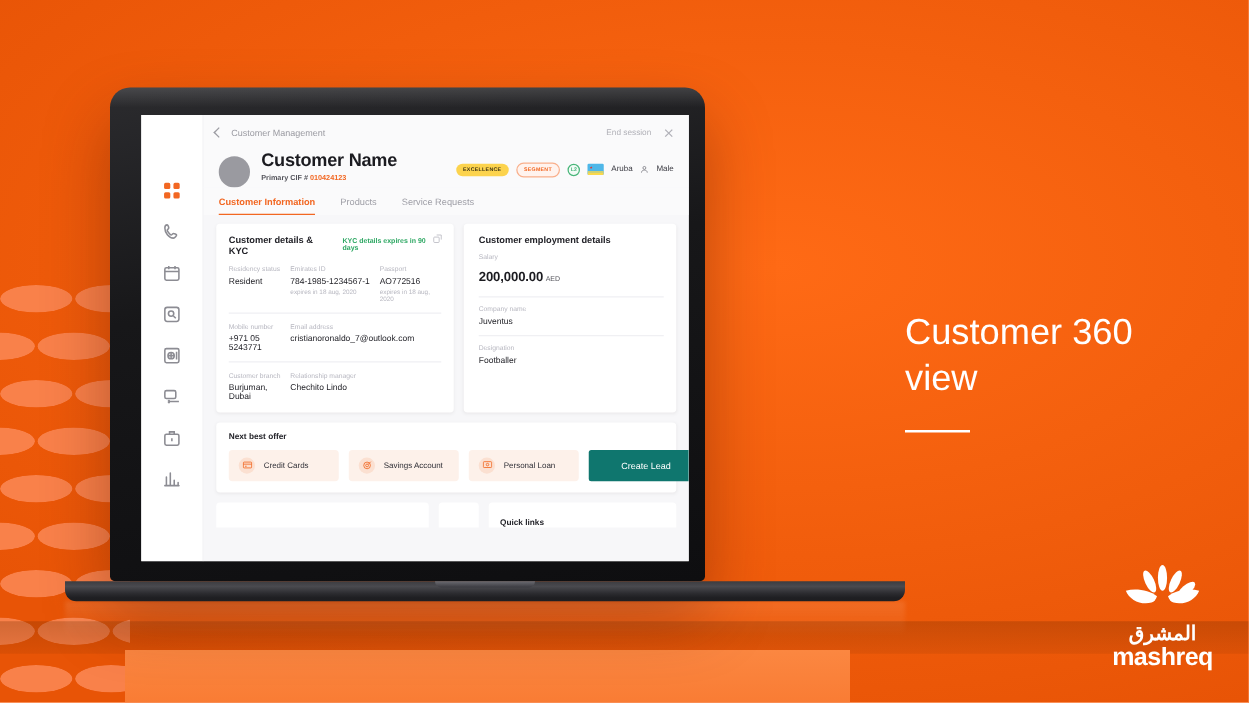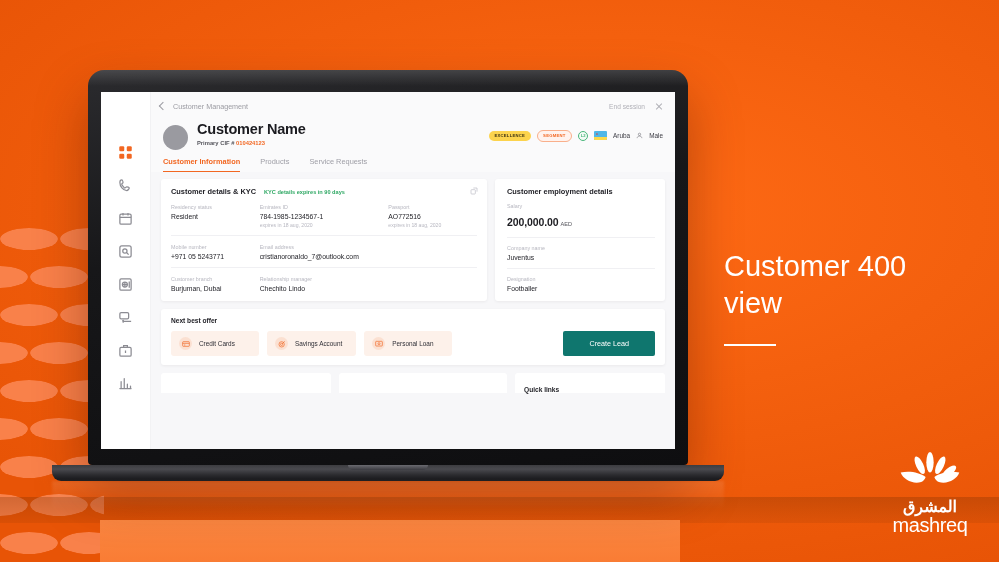--- a/index.html
+++ b/index.html
@@ -30,24 +30,24 @@
     position: absolute;
     width: 58px; height: 22px;
     background: #F9814A;
     border-radius: 50% / 50%;
     clip-path: ellipse(50% 50% at 50% 50%);
   }
   
   .laptop { position: absolute; left: 88px; top: 70px; width: 600px; }
   .lid {
     position: relative;
-    width: 600px; height: 395px;
+    width: 476px; height: 395px;
     background: linear-gradient(170deg, #2b2b2e 0%, #171719 40%, #0e0e10 100%);
     border-radius: 16px 16px 4px 4px;
-    padding: 22px 13px 16px 13px;
+    padding: 22px 13px 16px 25px;
     box-shadow: 0 26px 52px rgba(90,25,0,.42);
   }
   .lid::before {
     content: "";
     position: absolute; left: 0; top: 0; right: 0; height: 16px;
     border-radius: 16px 16px 0 0;
     background: linear-gradient(180deg, rgba(255,255,255,.14), rgba(255,255,255,0));
     pointer-events: none;
   }
   .screen {
@@ -209,21 +209,21 @@
 
   
   .caption { position: absolute; left: 724px; top: 248px; width: 240px; }
   .cap-txt { color: #fff; font-size: 29px; line-height: 1.28; font-weight: 400; }
   .cap-rule { width: 52px; height: 2px; background: #fff; margin-top: 22px; }
 
   
   .logo { position: absolute; left: 878px; top: 452px; width: 104px; text-align: center; color: #fff; }
   .logo svg { width: 74px; height: 44px; display: block; margin: 0 auto; }
   .logo-ar { font-size: 16px; font-weight: 700; letter-spacing: .5px; margin-top: 1px; }
-  .logo-en { font-size: 20px; font-weight: 400; letter-spacing: -.4px; line-height: 1; margin-top: -1px; }
+  .logo-en { font-size: 20px; font-weight: 700; letter-spacing: -.4px; line-height: 1; margin-top: -1px; }
 </style>
 </head>
 <body>
 
 <div id="stage">
   <div class="bg-sheen"></div>
 
   <div class="pattern" id="pattern">
       <div class="lens" style="left: 0px; top: 0px;"></div>
       <div class="lens" style="left: 60px; top: 0px;"></div>
@@ -493,21 +493,21 @@
 
           </div>
         </div>
       </div>
     </div>
     <div class="base"></div>
     <div class="base-reflect"></div>
   </div>
 
   <div class="caption">
-    <div class="cap-txt">Customer 400</div>
+    <div class="cap-txt">Customer 360</div>
     <div class="cap-txt">view</div>
     <div class="cap-rule"></div>
   </div>
 
   <div class="logo">
     <svg viewBox="0 0 100 60">
       <g fill="#ffffff">
         <ellipse cx="50" cy="14" rx="5" ry="14"></ellipse>
         <ellipse cx="64" cy="18" rx="5" ry="13" transform="rotate(25 64 18)"></ellipse>
         <ellipse cx="76" cy="27" rx="5" ry="12" transform="rotate(50 76 27)"></ellipse>

